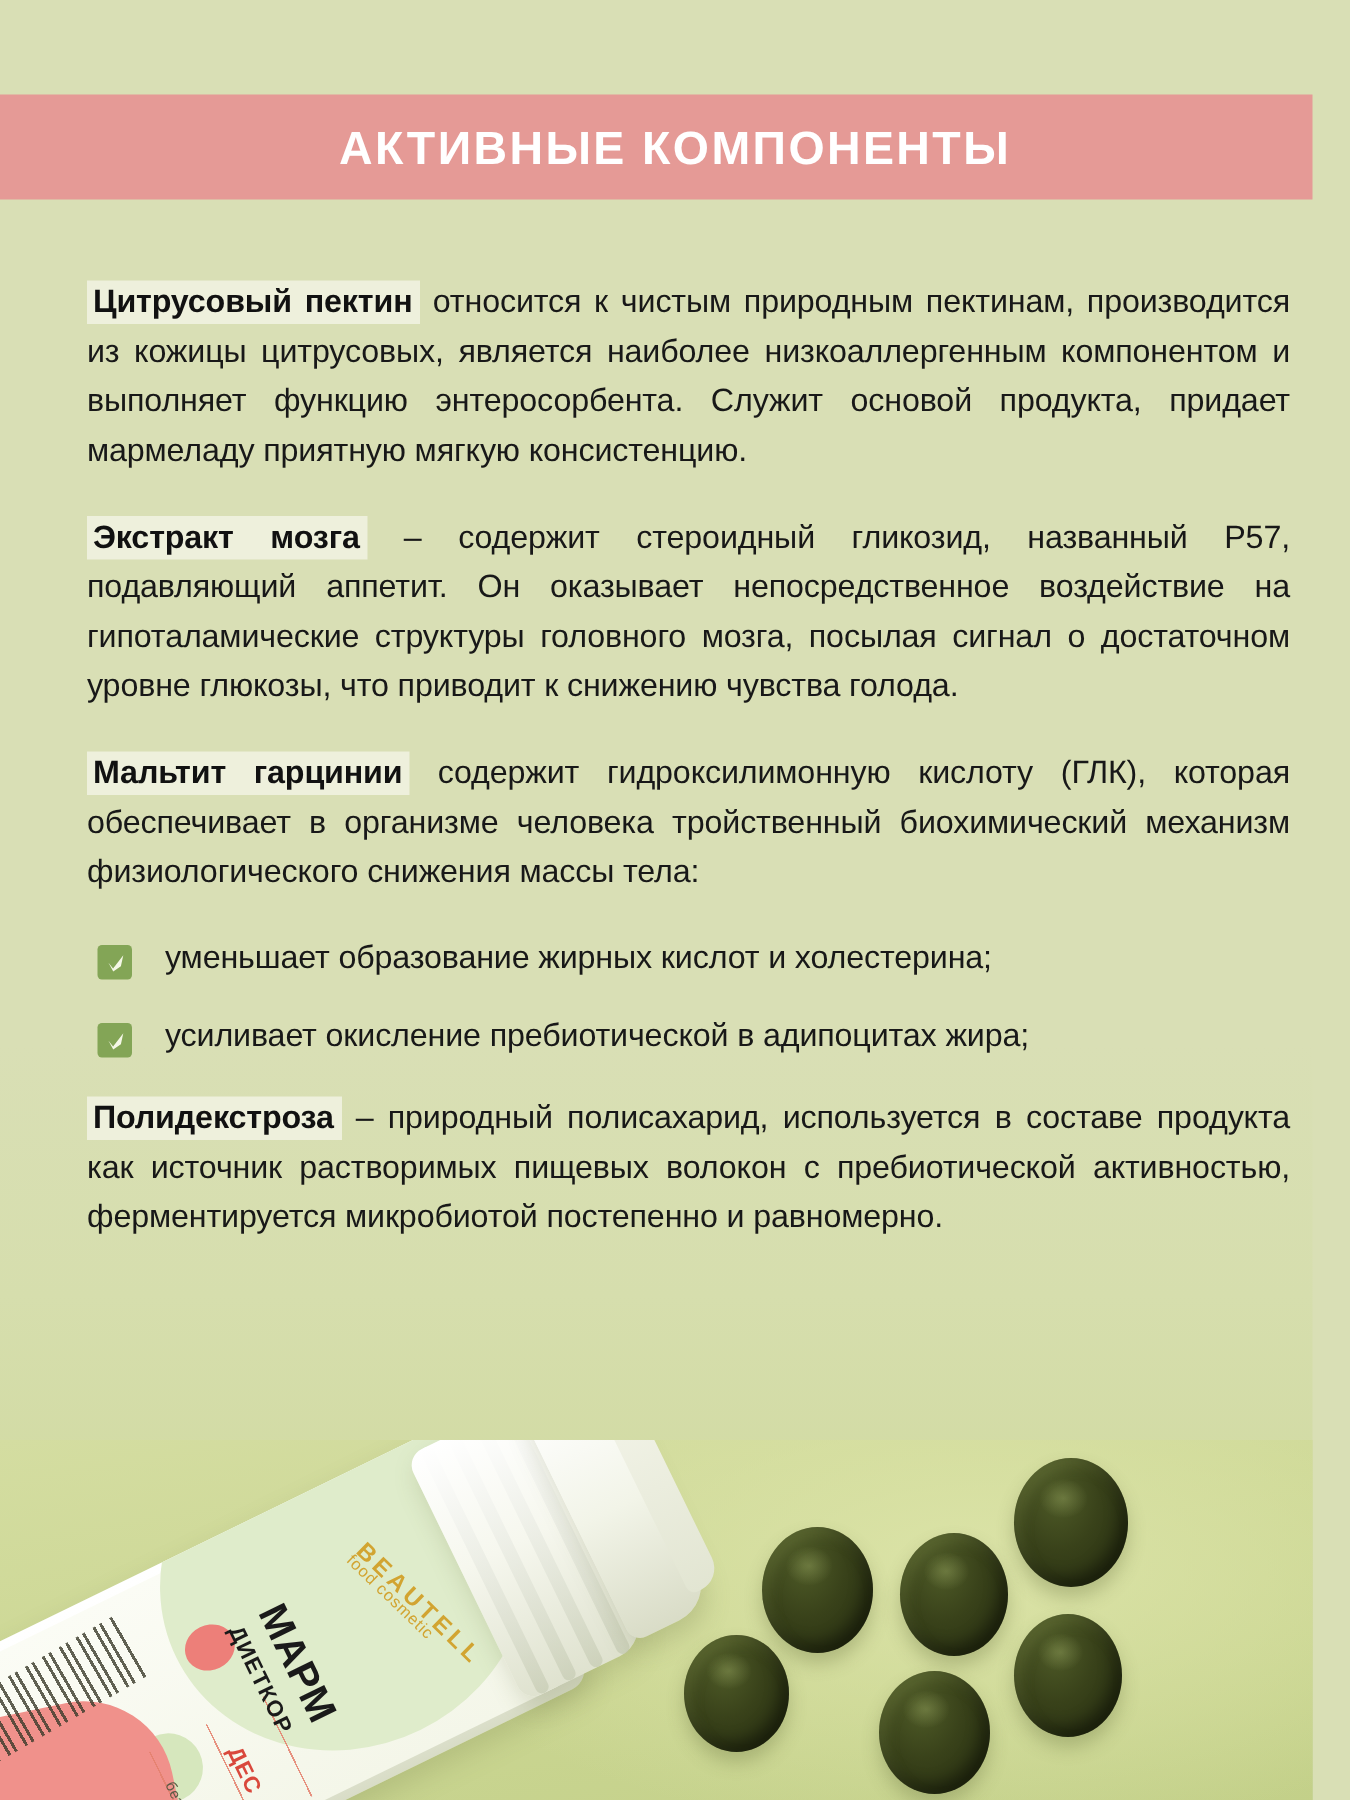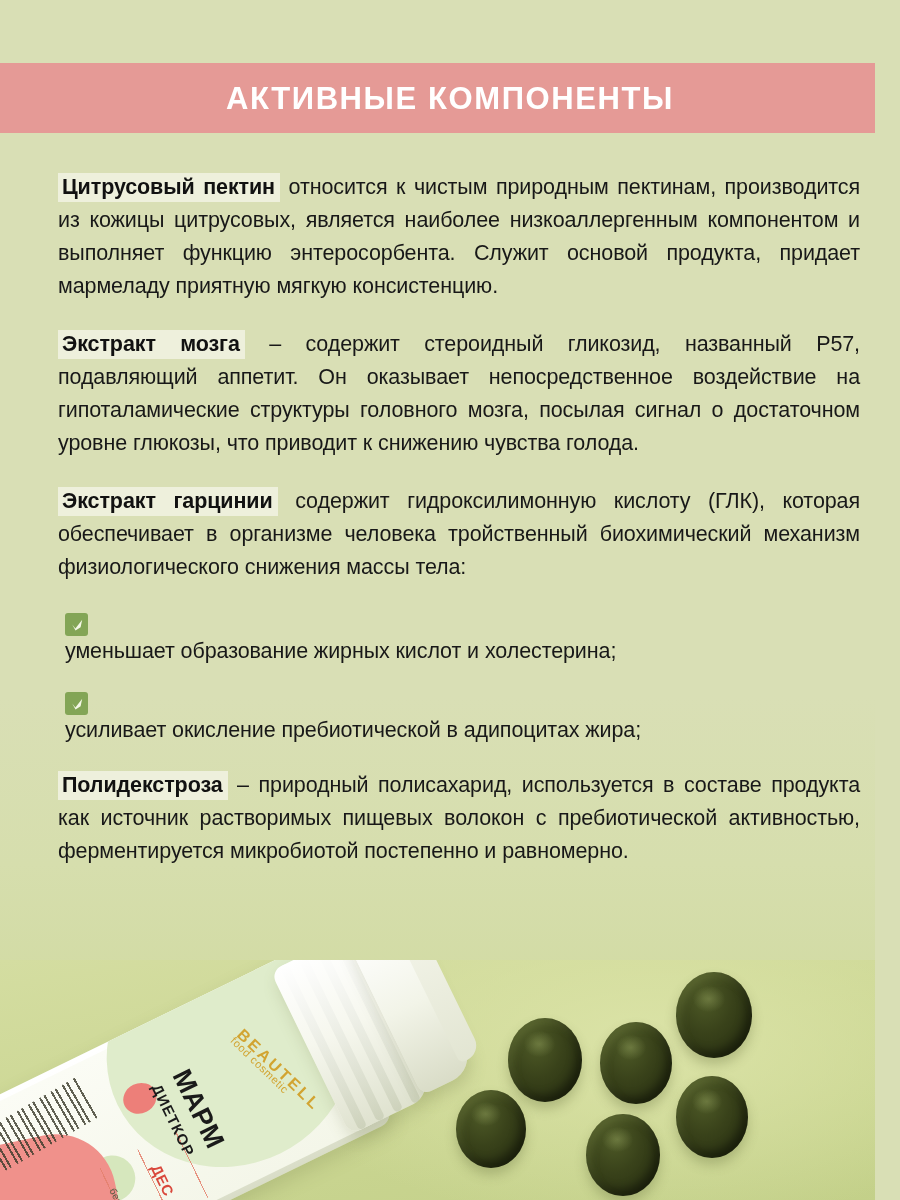--- a/index.html
+++ b/index.html
@@ -58,21 +58,21 @@
     font-weight: bold;
     letter-spacing: 1.6px;
     line-height: 1;
     white-space: nowrap;
     font-family: "Liberation Sans", "DejaVu Sans", sans-serif;
   }
 
   
   .content {
     position: absolute;
-    top: 133px;
+    top: 147px;
     left: 0;
     width: 900px;
     padding: 38px 60px 0 58px;
     box-sizing: border-box;
   }
 
   .para {
     margin: 0 0 25px 0;
     font-size: 21.5px;
     line-height: 33px;
@@ -96,24 +96,23 @@
 
   
   .checklist {
     list-style: none;
     margin: 0 0 24px 0;
     padding: 0;
     width: 802px;
   }
   .check-item {
     display: flex;
-    align-items: flex-start;
+    align-items: flex-end;
     margin-bottom: 22px;
     padding-left: 7px;
-    flex-direction: column;
   }
   .check-item:last-child { margin-bottom: 0; }
 
   .check-icon {
     flex: 0 0 auto;
     width: 23px;
     height: 23px;
     margin-top: 4px;
     margin-right: 22px;
     border-radius: 3px;
@@ -348,21 +347,21 @@
     <p class="para">
       <span class="lead">Цитрусовый пектин</span><span> относится к чистым природным пектинам, производится из кожицы цитрусовых, является наиболее низкоаллергенным компонентом и выполняет функцию энтеросорбента. Служит основой продукта, придает мармеладу приятную мягкую консистенцию.</span>
     </p>
 
 
     <p class="para">
       <span class="lead">Экстракт мозга</span><span> – содержит стероидный гликозид, названный Р57, подавляющий аппетит. Он оказывает непосредственное воздействие на гипоталамические структуры головного мозга, посылая сигнал о достаточном уровне глюкозы, что приводит к снижению чувства голода.</span>
     </p>
 
     <p class="para">
-      <span class="lead">Экстракт гарцинии</span><span> содержит гидроксилимонную кислоту (ГЛК), которая обеспечивает в организме человека тройственный биохимический механизм физиологического снижения массы тела:</span>
+      <span class="lead">Мальтит гарцинии</span><span> содержит гидроксилимонную кислоту (ГЛК), которая обеспечивает в организме человека тройственный биохимический механизм физиологического снижения массы тела:</span>
     </p>
 
     <ul class="checklist">
       <li class="check-item">
         <span class="check-icon">
           <svg width="16" height="16" viewBox="0 0 16 16" aria-hidden="true">
             <path d="M3.2 7.6 L6.4 11.6 L13.2 2.8 L11.6 10.2 L6.5 13.6 Z" fill="#f4f7e6"></path>
           </svg>
         </span>
         <span class="check-text">уменьшает образование жирных кислот и холестерина;</span>

